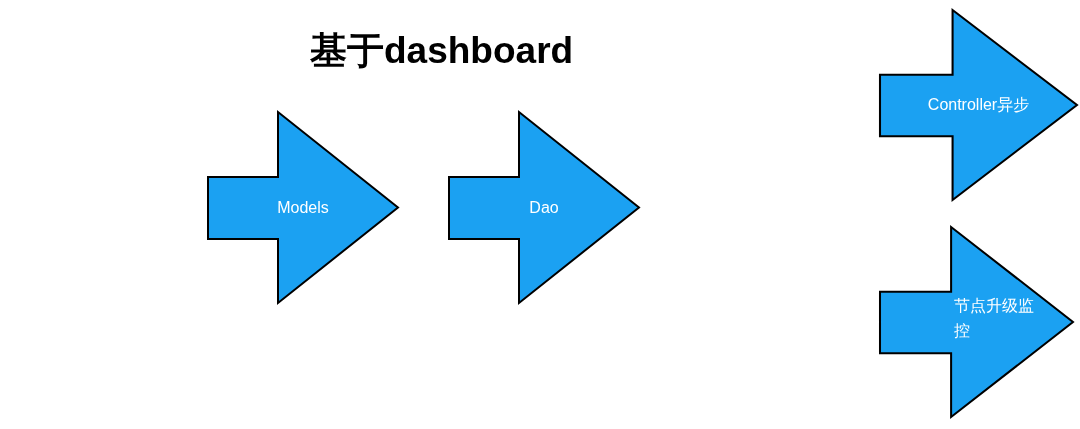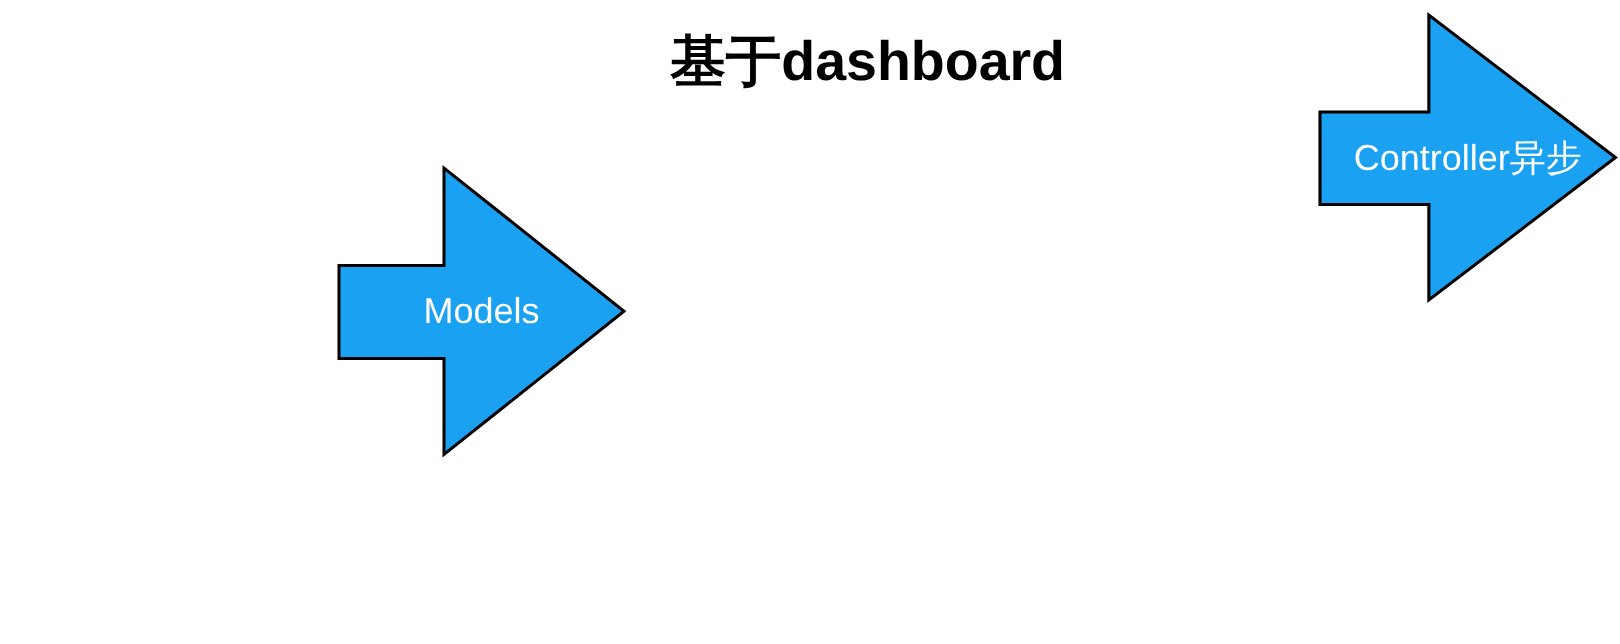--- a/index.html
+++ b/index.html
@@ -16,23 +16,23 @@
   .canvas {
     position: relative;
     width: 1080px;
     height: 429px;
     background: #ffffff;
     overflow: hidden;
   }
   .diagram-title {
     position: absolute;
     left: 310px;
-    top: 16px;
+    top: 26px;
     width: 400px;
-    text-align: right;
+    text-align: left;
     font-size: 37px;
     font-weight: bold;
     color: var(--title-color);
     letter-spacing: 0px;
     white-space: nowrap;
   }
   .arrow {
     position: absolute;
   }
   .arrow svg {
@@ -46,28 +46,28 @@
     stroke: var(--arrow-border);
     stroke-width: 2;
     stroke-linejoin: miter;
   }
   .arrow-label {
     position: absolute;
     left: 50%;
     top: 50%;
     transform: translate(-50%, -50%);
     color: var(--label-color);
-    font-size: 24px;
+    font-size: 16px;
     font-weight: 400;
     white-space: nowrap;
     text-align: left;
   }
   
   .arrow-step-1 { left: 5px;   top: 112px; width: 190px; height: 191px; }
-  .arrow-step-2 { left: 226px; top: 112px; width: 190px; height: 191px; }
+  .arrow-step-2 { left: 208px; top: 112px; width: 190px; height: 191px; }
   .arrow-step-3 { left: 449px; top: 112px; width: 190px; height: 191px; }
   .arrow-step-4 { left: 665px; top: 112px; width: 190px; height: 191px; }
   .arrow-branch-1 { left: 880px; top: 10px;  width: 197px; height: 190px; }
   .arrow-branch-2 { left: 880px; top: 227px; width: 193px; height: 190px; }
   .arrow-branch-2 .arrow-label {
     left: 74px;
     top: 66px;
     transform: none;
     width: 82px;
     white-space: normal;
@@ -82,23 +82,35 @@
   <div class="diagram-title">基于dashboard</div>
 
 
   <div class="arrow arrow-step-2">
     <svg viewBox="0 0 190 191" preserveAspectRatio="none">
       <polygon points="0,65 70,65 70,0 190,95.5 70,191 70,127 0,127"></polygon>
     </svg>
     <span class="arrow-label">Models</span>
   </div>
 
+  <div class="arrow arrow-step-3">
+    <svg viewBox="0 0 190 191" preserveAspectRatio="none">
+      <polygon points="0,65 70,65 70,0 190,95.5 70,191 70,127 0,127"></polygon>
+    </svg>
+    <span class="arrow-label">Dao</span>
+  </div>
 
 
   <div class="arrow arrow-branch-1">
     <svg viewBox="0 0 190 191" preserveAspectRatio="none">
       <polygon points="0,65 70,65 70,0 190,95.5 70,191 70,127 0,127"></polygon>
     </svg>
     <span class="arrow-label">Controller异步</span>
   </div>
 
+  <div class="arrow arrow-branch-2">
+    <svg viewBox="0 0 190 191" preserveAspectRatio="none">
+      <polygon points="0,65 70,65 70,0 190,95.5 70,191 70,127 0,127"></polygon>
+    </svg>
+    <span class="arrow-label">节点升级监控</span>
+  </div>
 
 </div>
 
 </body></html>

